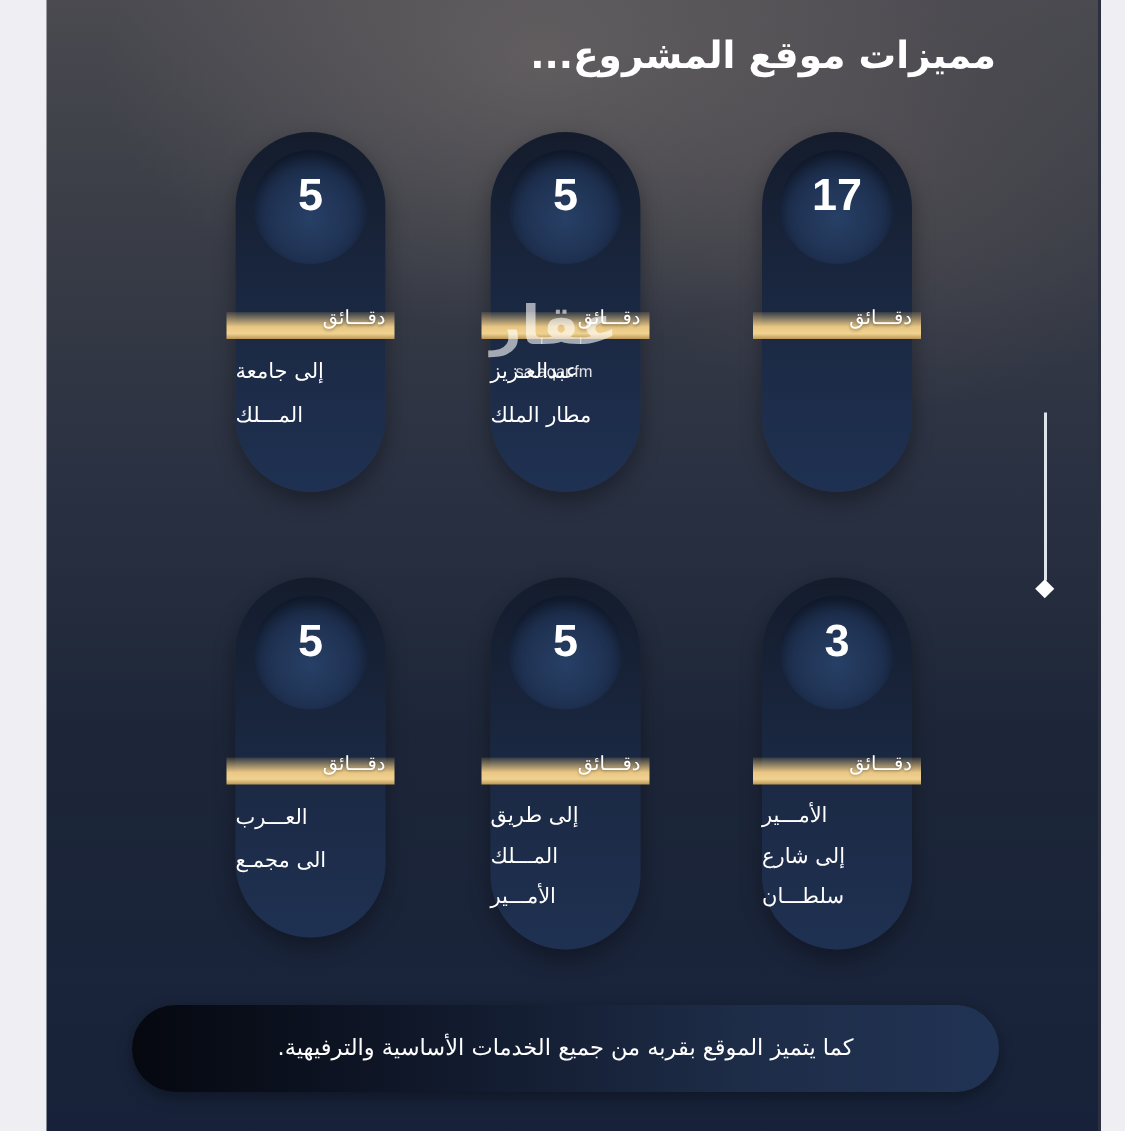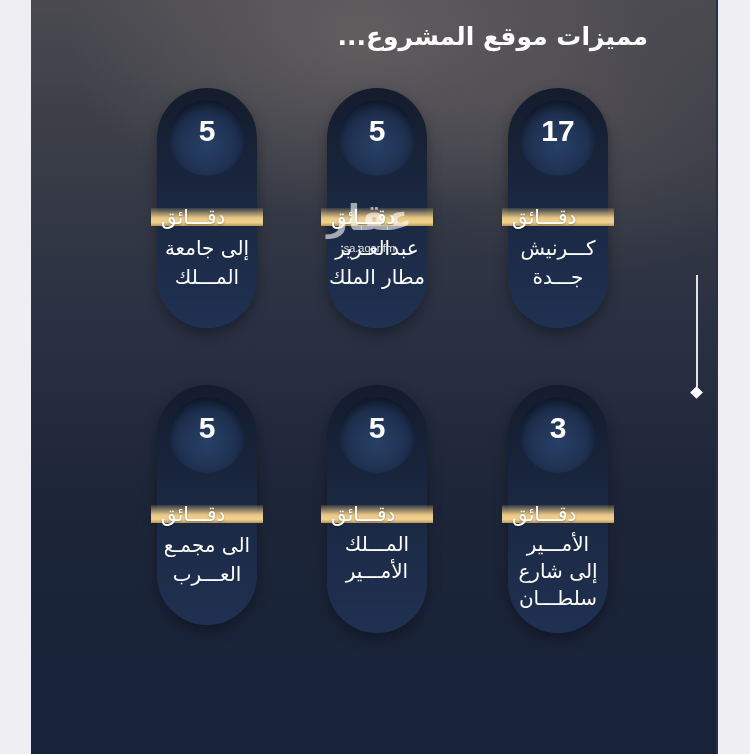--- a/index.html
+++ b/index.html
@@ -15,20 +15,21 @@
       position: absolute;
       left: 31px;
       top: 0;
       width: 687px;
       height: 754px;
       background:
         radial-gradient(ellipse 420px 260px at 330px 40px, rgba(120,112,110,0.55), rgba(0,0,0,0) 70%),
         radial-gradient(ellipse 300px 220px at 560px 120px, rgba(95,88,90,0.45), rgba(0,0,0,0) 70%),
         linear-gradient(180deg, #4a4a50 0%, #3b3e47 18%, #2a3142 42%, #1d2638 65%, #17223a 100%);
       overflow: hidden;
+      padding-left: 16px;
     }
     .poster::after {
       content: "";
       position: absolute;
       right: 0; top: 0;
       width: 2px; height: 100%;
       background: #2a3040;
     }
     .title {
       position: absolute;
@@ -72,36 +73,36 @@
     .pill .goldbar {
       position: absolute;
       left: -6px;
       width: 112px;
       top: 120px;
       height: 18px;
       background: linear-gradient(180deg, rgba(200,170,110,0.15) 0%, #e9c784 55%, #f0d290 80%, #b99657 100%);
     }
     .pill .minutes {
       position: absolute;
-      left: 4px; right: 0;
+      left: 16px; right: 0;
       top: 117px;
-      text-align: left;
-      color: #ffffff;
-      font-size: 20px;
+      text-align: right;
+      color: #ffffff;
+      font-size: 13px;
       direction: rtl;
       letter-spacing: 1px;
       text-shadow: 0 1px 2px rgba(0,0,0,0.3);
     }
     .pill .desc {
       position: absolute;
       left: 0; right: 0;
       top: 146px;
-      text-align: center;
-      color: #ffffff;
-      font-size: 20px;
+      text-align: left;
+      color: #ffffff;
+      font-size: 14px;
       direction: rtl;
       line-height: 29px;
     }
     .pill .desc span { display: block; }
 
     .watermark {
       position: absolute;
       left: 296px;
       top: 196px;
       color: rgba(255,255,255,0.75);
@@ -166,24 +167,20 @@
 
 <div class="poster">
 
   <div class="title">مميزات موقع  المشروع...</div>
 
   <div class="pill" style="left:477px; top:88px;">
     <div class="circle"></div>
     <div class="num">17</div>
     <div class="goldbar"></div>
     <div class="minutes">دقـــائق</div>
-    <div class="desc">
-      <span>كـــرنيش</span>
-      <span>جـــدة</span>
-    </div>
   </div>
 
   <div class="pill" style="left:296px; top:88px;">
     <div class="circle"></div>
     <div class="num">5</div>
     <div class="goldbar"></div>
     <div class="minutes">دقـــائق</div>
     <div class="desc">
       <span>عبدالعـزيز</span>
       <span>مطار الملك</span>
@@ -212,38 +209,42 @@
       <span>سلطـــان</span>
     </div>
   </div>
 
   <div class="pill" style="left:296px; top:385px; height:248px;">
     <div class="circle"></div>
     <div class="num">5</div>
     <div class="goldbar"></div>
     <div class="minutes">دقـــائق</div>
     <div class="desc" style="line-height:27px;">
+      <span>إلى طريق</span>
       <span>المـــلك</span>
       <span>الأمـــير</span>
     </div>
   </div>
 
   <div class="pill" style="left:126px; top:385px;">
     <div class="circle"></div>
     <div class="num">5</div>
     <div class="goldbar"></div>
     <div class="minutes">دقـــائق</div>
     <div class="desc">
+      <span>العـــرب</span>
       <span>الى مجمـع</span>
-      <span>العـــرب</span>
     </div>
   </div>
 
   <div class="watermark">
     <div class="wm-ar">عقار</div>
     <div class="wm-url">sa.aqar.fm</div>
   </div>
 
   <div class="slider-line"></div>
   <div class="slider-diamond"></div>
 
+  <div class="footer-bar">
+    <div class="footer-text">كما يتميز الموقع بقربه من جميع الخدمات الأساسية والترفيهية.</div>
+  </div>
 
 </div>
 
 </body></html>

